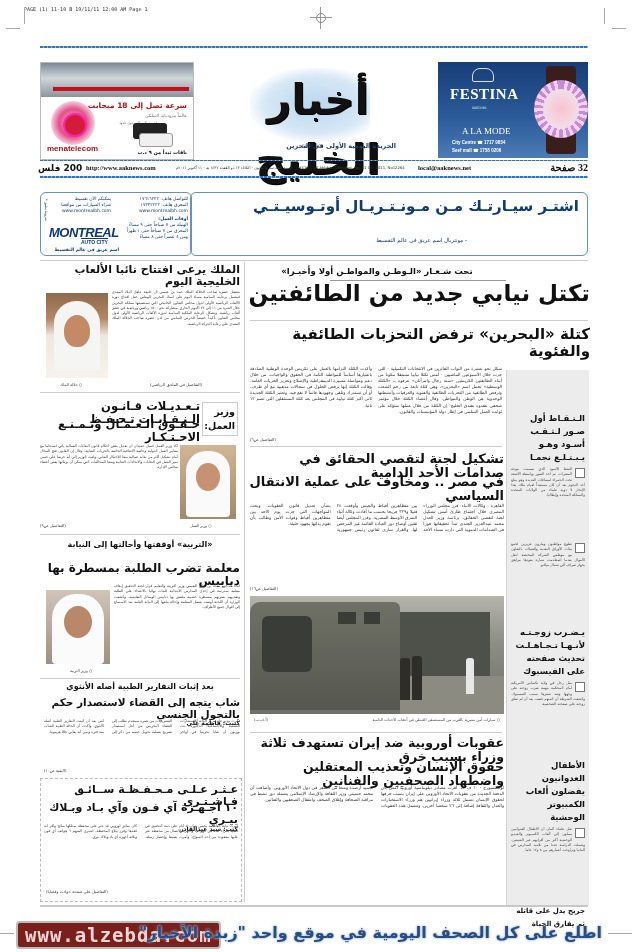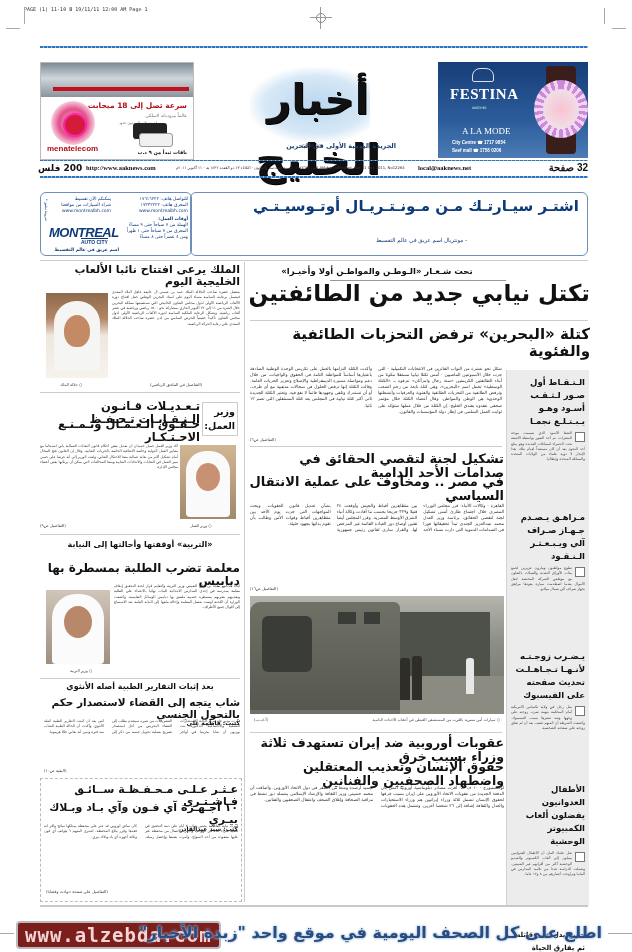--- a/index.html
+++ b/index.html
@@ -44,21 +44,21 @@
 
   
   .logo{left:210px;top:64px;width:216px;height:92px;}
   .logo .map{position:absolute;left:40px;top:4px;width:120px;height:74px;background:radial-gradient(ellipse at 55% 50%,#b9d6ef 0%,#d7e8f6 55%,rgba(255,255,255,0) 75%);}
   .logo .name{position:absolute;left:0;top:6px;width:216px;text-align:center;direction:rtl;font-family:"DejaVu Sans",sans-serif;font-weight:900;font-size:42px;letter-spacing:-2px;color:#111;line-height:60px;text-shadow:1px 1px 0 #000;}
   .logo .tag{position:absolute;right:30px;top:78px;font-size:6.5px;font-weight:bold;color:#1a3e72;direction:rtl;}
   .logo .tag2{position:absolute;left:92px;top:80px;font-size:3.5px;color:#333;}
 
   .infobar{left:40px;top:164px;width:548px;height:12px;font-size:6px;}
   .infobar span{position:absolute;top:0;white-space:nowrap;}
-  .infobar .pages{right:0;font-weight:bold;font-size:10px;top:-2px;direction:rtl;font-family:Liberation Sans, sans-serif;}
+  .infobar .pages{right:0;font-weight:bold;font-size:10px;top:-2px;direction:rtl;font-family:Liberation Serif, serif;}
   .infobar .email{left:378px;font-family:"Liberation Serif",serif;font-weight:bold;font-size:6.5px;}
   .infobar .issue{left:136px;font-size:3.8px;color:#333;top:1px;}
   .infobar .url{left:46px;font-family:"Liberation Serif",serif;font-weight:bold;font-size:6.5px;}
   .infobar .price{left:-2px;font-weight:bold;font-size:9px;top:-1px;direction:rtl;}
 
   
   .ad-montreal{left:40px;top:192px;width:548px;height:64px;}
   .ad-box-r{position:absolute;right:0;top:0;width:396px;height:62px;border:1px solid #6b8fb8;border-radius:6px;}
   .ad-box-r .l1{position:absolute;right:8px;top:4px;font-size:15px;font-weight:bold;color:#0d3a7a;direction:rtl;letter-spacing:.5px;}
   .ad-box-r .l2{position:absolute;right:10px;top:25px;font-size:9px;font-weight:bold;color:#0d3a7a;direction:rtl;}
@@ -75,21 +75,21 @@
   
   .rtl{direction:rtl;text-align:right;}
   .kicker{font-size:8.5px;font-weight:bold;}
   .head{font-weight:900;line-height:1.1;}
   .body{font-size:4.4px;line-height:6.1px;color:#333;text-align:justify;direction:rtl;}
   .caption{font-size:3.8px;color:#444;direction:rtl;}
   .more{font-size:4px;color:#333;direction:rtl;}
 
   
   .sidecol{left:506px;top:370px;width:82px;height:535px;background:#ececec;border-left:1px solid #d2d2d2;}
-  .side-head{font-size:8.5px;font-weight:bold;line-height:13px;direction:rtl;text-align:right;padding:0 4px;}
+  .side-head{font-size:8.5px;font-weight:bold;line-height:13px;direction:rtl;text-align:right;padding:0 4px;margin-top:36px;}
   .sq{display:inline-block;width:8px;height:8px;border:1px solid #777;background:#fff;float:right;margin:1px 0 0 3px;}
   .side-body{padding:0 4px;font-size:3.6px;line-height:5.3px;color:#444;direction:rtl;text-align:justify;}
 
   
   .photo-king{left:46px;top:293px;width:62px;height:85px;background:linear-gradient(180deg,#8e6a4c 0%,#b28665 30%,#efe7de 50%,#f7f2ec 100%);}
   .photo-king .ghutra{position:absolute;left:8px;top:8px;width:46px;height:70px;border-radius:22px 22px 4px 4px;background:#f5f5f3;}
   .photo-king .face{position:absolute;left:18px;top:22px;width:26px;height:32px;border-radius:50% 50% 45% 45%;background:#c48a66;}
   .photo-min{left:180px;top:445px;width:56px;height:74px;background:linear-gradient(180deg,#d1b694,#a2896c);}
   .photo-min .ghutra{position:absolute;left:6px;top:6px;width:44px;height:66px;border-radius:20px 20px 4px 4px;background:#fafafa;}
   .photo-min .face{position:absolute;left:16px;top:18px;width:24px;height:28px;border-radius:50%;background:#c79272;}
@@ -279,21 +279,20 @@
 <div class="abs rtl head" style="left:44px;top:784px;width:194px;font-size:11px;">عـثـر عـلـى مـحـفـظـة ســائـق فـاشـتـرى</div>
 <div class="abs rtl head" style="left:44px;top:802px;width:194px;font-size:11px;">١٠ أجـهـزة آي فـون وآي بـاد وبـلاك بيـري</div>
 <div class="abs rtl" style="left:170px;top:825px;width:68px;font-size:6px;font-weight:bold;">كتب: سيد عبدالقادر</div>
 <div class="abs body" style="left:44px;top:824px;width:194px;height:64px;overflow:hidden;font-size:3.6px;line-height:5.3px;column-count:2;column-gap:8px;">أمرت نيابة العاصمة بحبس شاب ٧ أيام على ذمة التحقيق في قضية شراء عدد من الهواتف وأجهزة الاتصال من محفظة عثر عليها مفقودة من أحد السواح. وأمرت بضبط وإحضار زميله. كان سائق أوروبي قد عثر على محفظة يمتلكها سائح وأقر أنه فقدها وقرر ببلاغ المحفظة. اشترى المتهم ٦ هواتف آي فون وثلاثة أجهزة آي باد وبلاك بيري.</div>
 <div class="abs more" style="left:46px;top:889px;">(التفاصيل على صفحة حوادث وقضايا)</div>
 
 <div class="abs sidecol">
   <div style="height:6px;"></div>
   <div class="side-head">الـتـقـاط أول صـور لـثـقـب أسـود وهـو يـبـتـلـع نجمـا</div>
   <div class="side-body" style="height:72px;overflow:hidden;margin-top:3px;"><span class="sq"></span><span>التقط الأسود الذي صممت موجة المقترات، تم أخذ الصور بواسطة الأشعة تحت الحمراء لمسافات العديدة وهو يبتلع أحد النجوم بعد أن كان مستعداً لقيام بتلك. هذا الإنجاز لا دوية علماء من الولايات المتحدة والمملكة المتحدة وإيطاليا.</span></div>
-  <div class="side-head" style="margin-top:8px;">مـراهـق يـصـدم جـهـاز صـراف آلي ويـبـعـثـر الـنـقـود</div>
   <div class="side-body" style="height:76px;overflow:hidden;margin-top:3px;"><span class="sq"></span><span>تطوع مواطنون ومارون عزيزين لجمع مئات الأوراق النقدية والعملات بالتعاون مع موظفي الشركة المختصة لنقل الأموال بعدما اصطدمت سيارة يقودها مراهق بجهاز صراف آلي شمال ميلانو.</span></div>
   <div class="side-head" style="margin-top:8px;">يـضـرب زوجـتـه لأنـهـا تـجـاهـلـت تحديث صفحته على الفيسبوك</div>
   <div class="side-body" style="height:70px;overflow:hidden;margin-top:3px;"><span class="sq"></span><span>مثل رجل في ولاية تكساس الأمريكية أمام المحكمة بتهمة ضرب زوجته على وجهها وشد شعرها بسبب الفيسبوك. وكشفت الشرطة أن المتهم غضب بعد أن لم تعلق زوجته على صفحته الشخصية.</span></div>
   <div class="side-head" style="margin-top:8px;">الأطفال العدوانيون يفضلون ألعاب الكمبيوتر الوحشية</div>
   <div class="side-body" style="height:72px;overflow:hidden;margin-top:3px;"><span class="sq"></span><span>نقل علماء ألمان أن الأطفال العدوانيين يميلون إلى ألعاب الكمبيوتر والفيديو الوحشية أكثر من أقرانهم غير العنيفين. وشملت الدراسة عددا من تلاميذ المدارس في ألمانيا وتراوحت أعمارهم بين ٨ و١٢ عاما.</span></div>
   <div class="side-head" style="margin-top:6px;font-size:7px;">جريح يدل على قاتله ثم يفارق الحياة</div>
 
 </div>
 
 <div class="abs rule" style="left:40px;top:905px;width:548px;height:2px;background:#c8c8c8;"></div>

